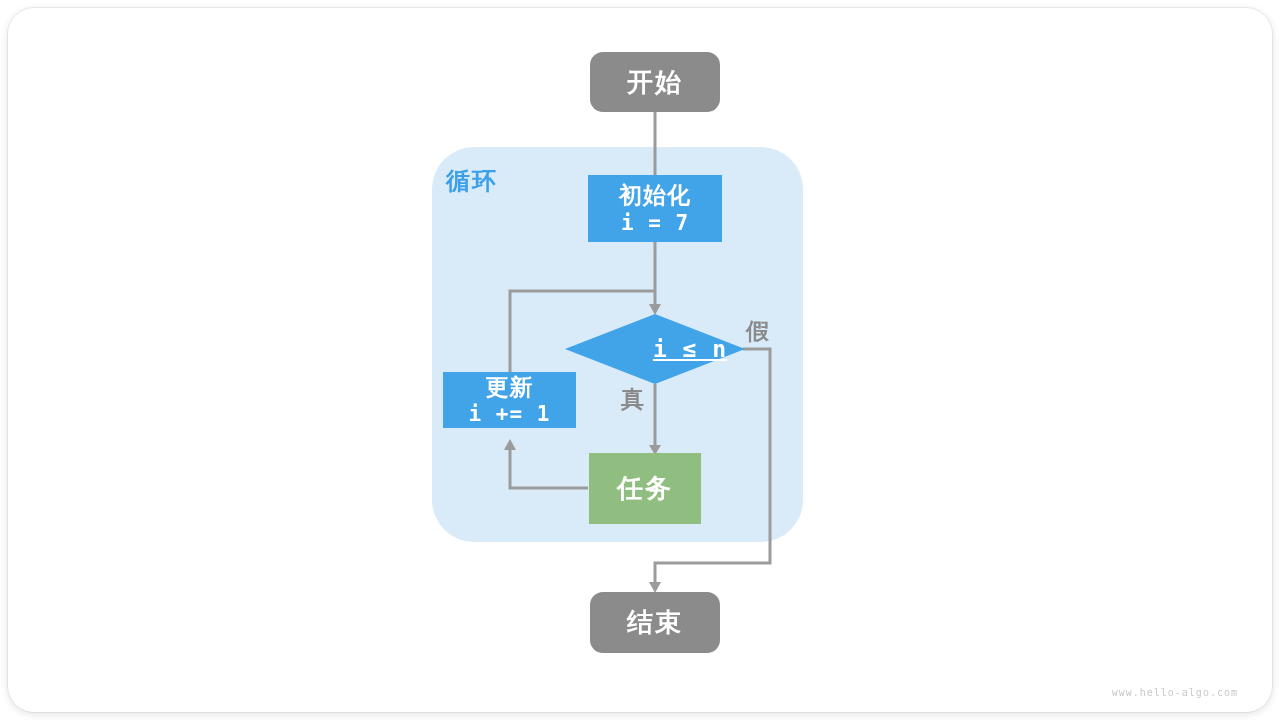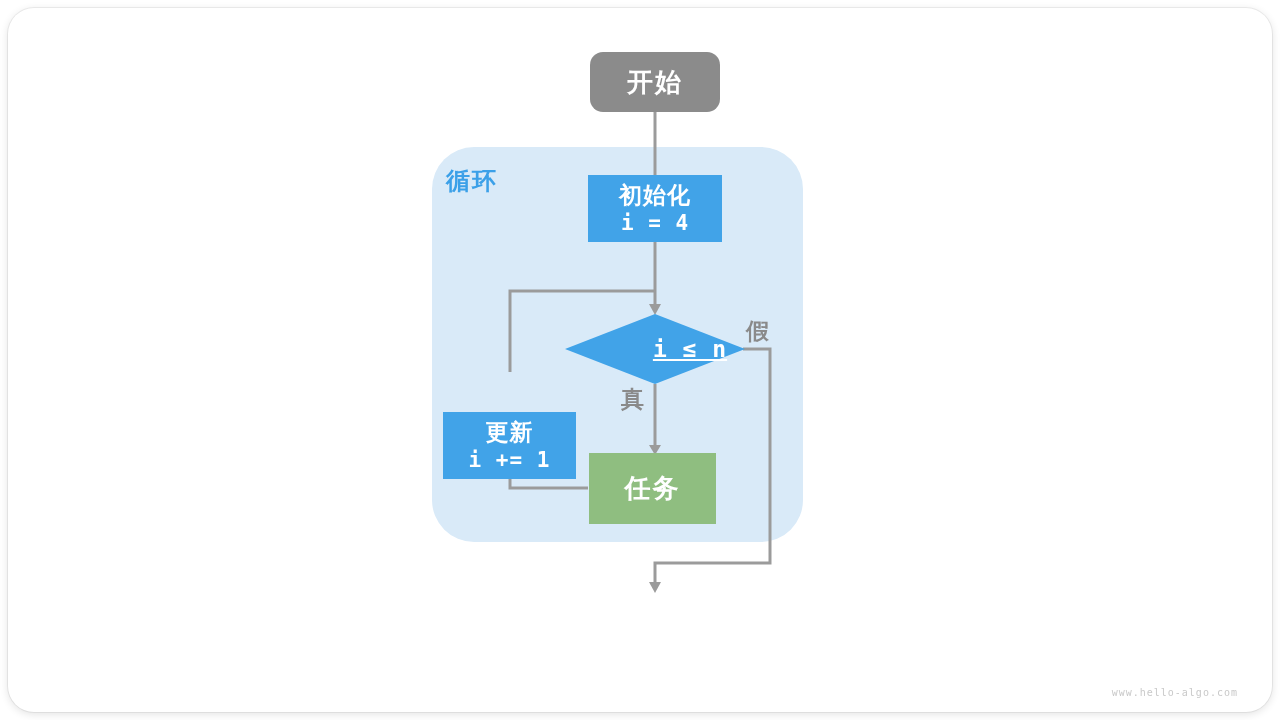--- a/index.html
+++ b/index.html
@@ -92,32 +92,35 @@
 
     <polygon class="diamond-shape" points="647,306 737,341 647,376 557,341"></polygon>
   </svg>
 
   <div class="node node-gray" style="left:582px;top:44px;width:130px;height:60px;justify-content:center;">
     <span>开始</span>
   </div>
 
   <div class="node node-blue" style="left:580px;top:167px;width:134px;height:67px;">
     <span>初始化</span>
-    <span class="code">i = 4</span>
+    <span class="code">i = 7</span>
   </div>
 
   <div class="cond-label code" style="font-size:23px;">i ≤ n</div>
 
   <span class="branch-label branch-false">假</span>
   <span class="branch-label branch-true">真</span>
 
-  <div class="node node-blue" style="left:435px;top:364px;width:133px;height:67px;margin-top:40px;">
+  <div class="node node-blue" style="left:435px;top:364px;width:133px;height:56px;">
     <span>更新</span>
     <span class="code">i += 1</span>
   </div>
 
-  <div class="node node-green" style="left:581px;top:445px;width:127px;height:71px;">
+  <div class="node node-green" style="left:581px;top:445px;width:112px;height:71px;">
     <span>任务</span>
   </div>
 
+  <div class="node node-gray" style="left:582px;top:584px;width:130px;height:61px;">
+    <span>结束</span>
+  </div>
 
   <div class="watermark">www.hello-algo.com</div>
 </div>
 
 </body></html>

